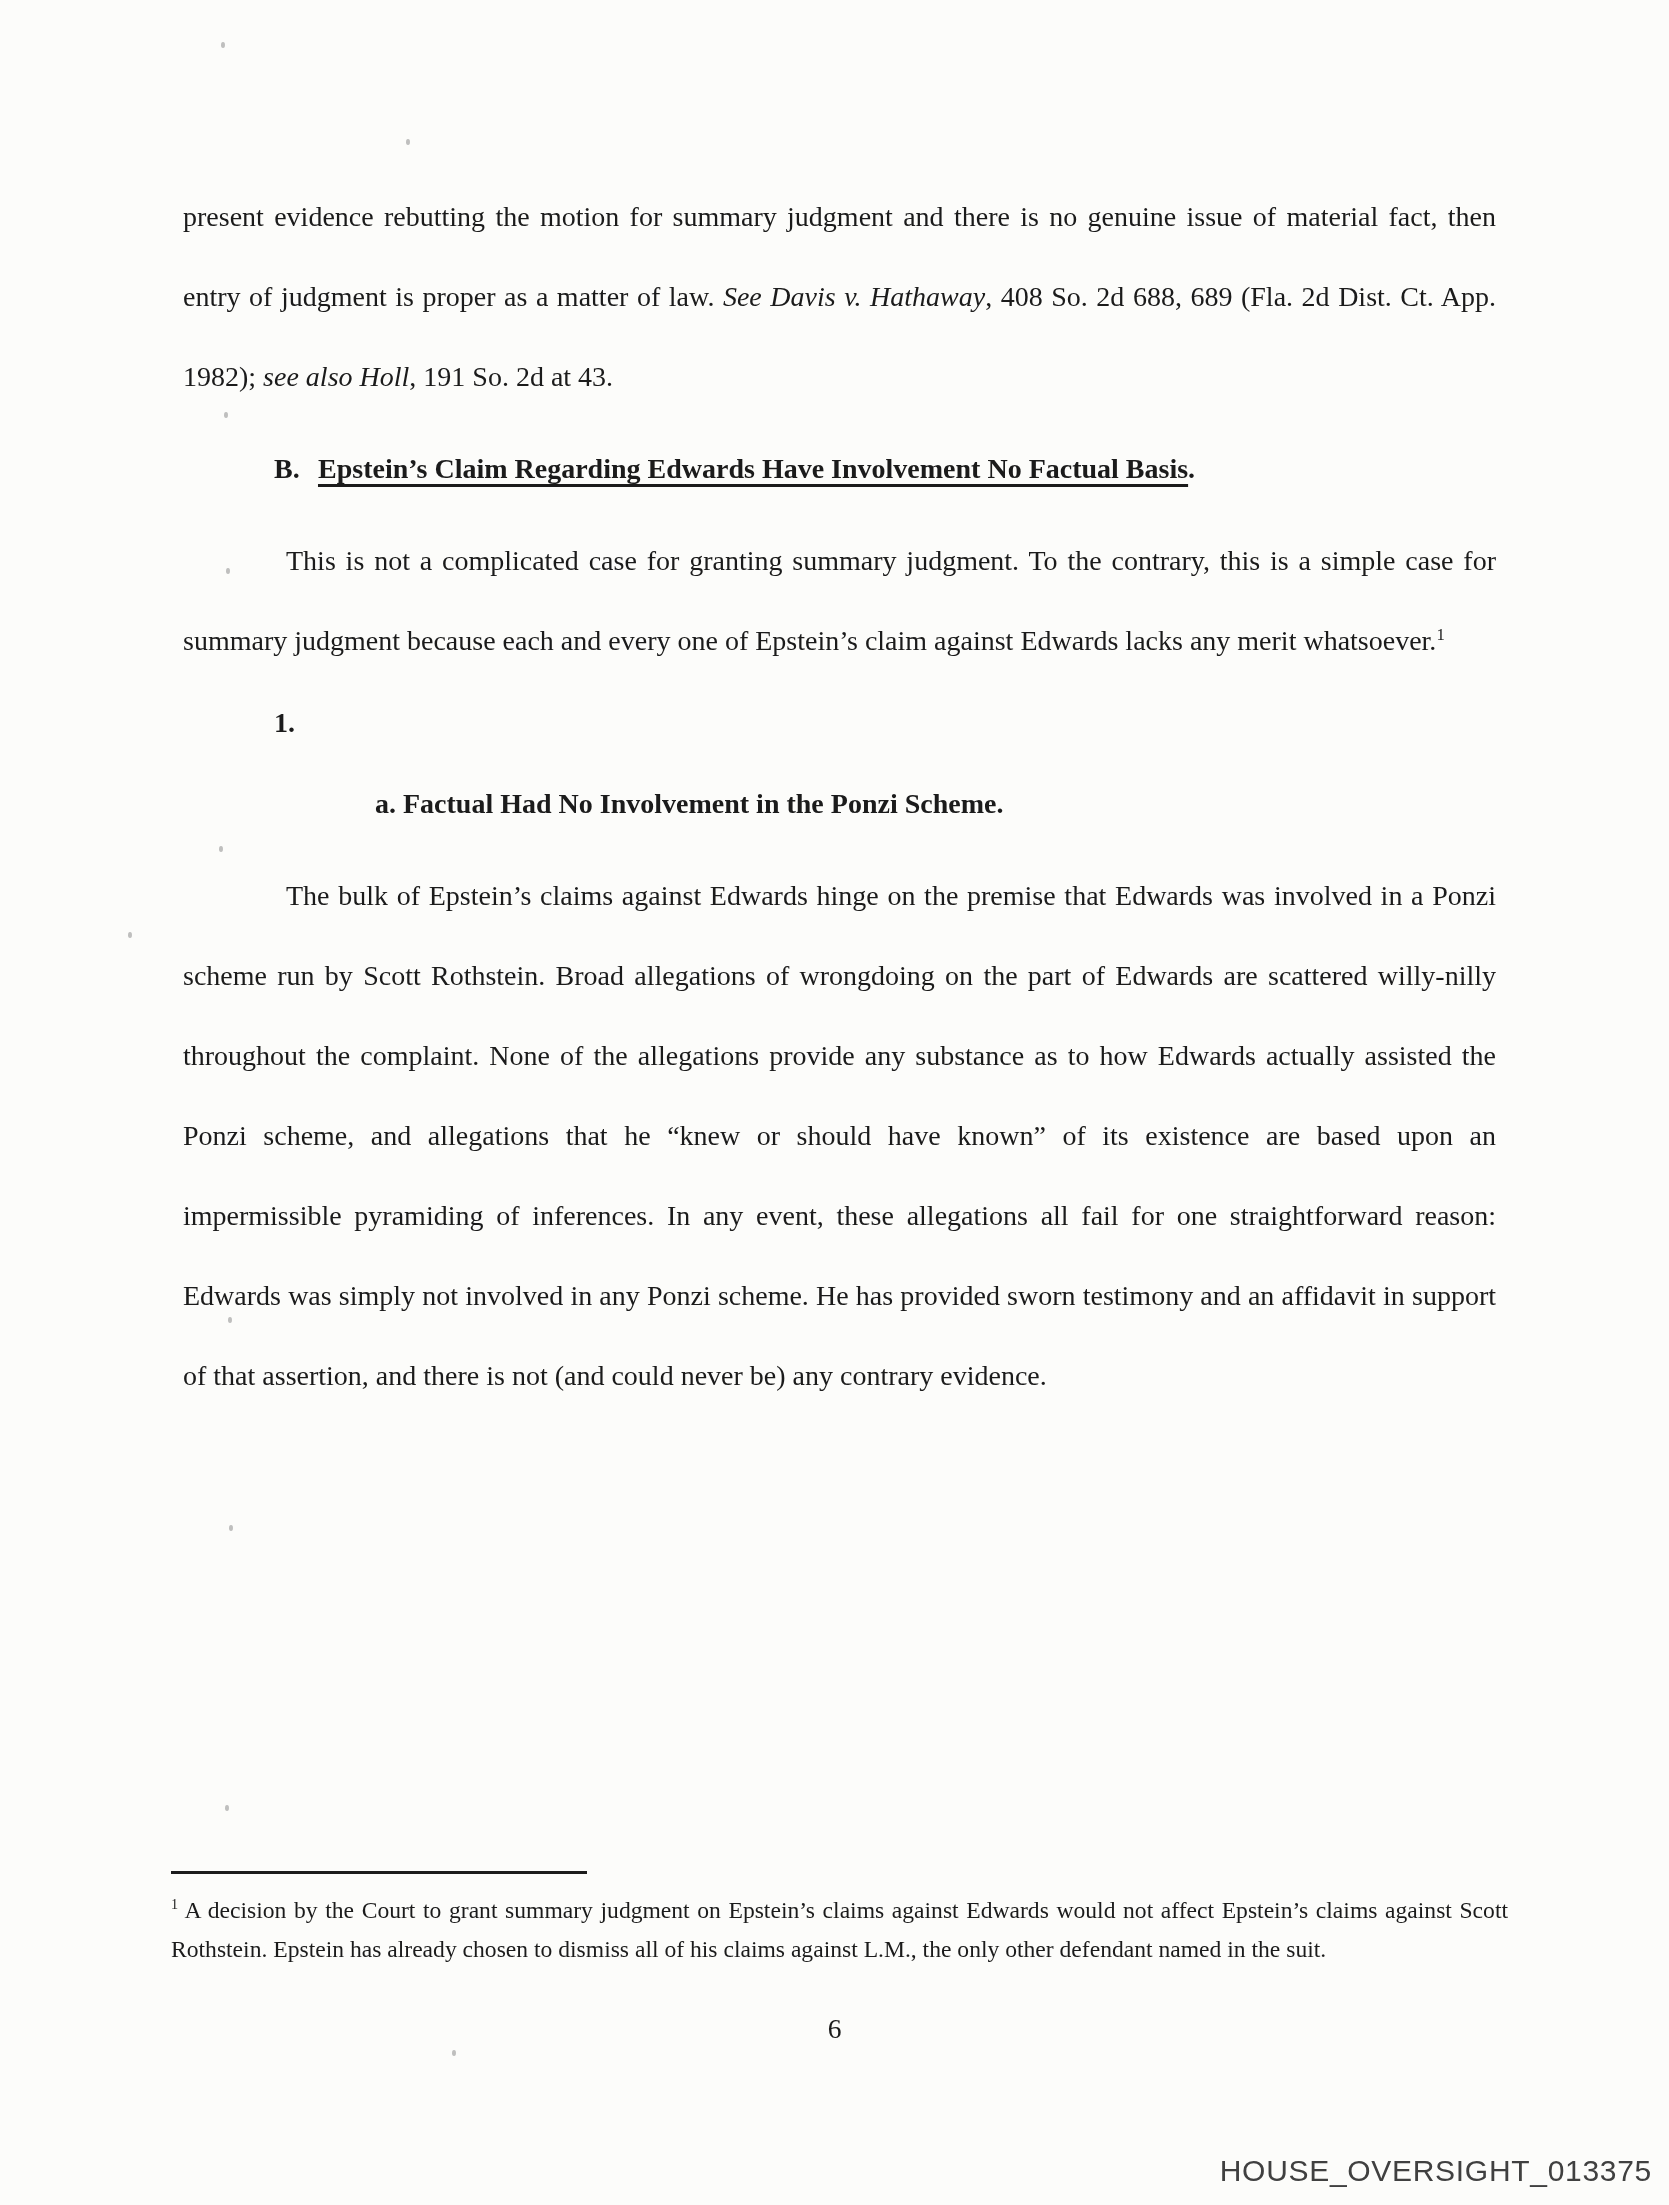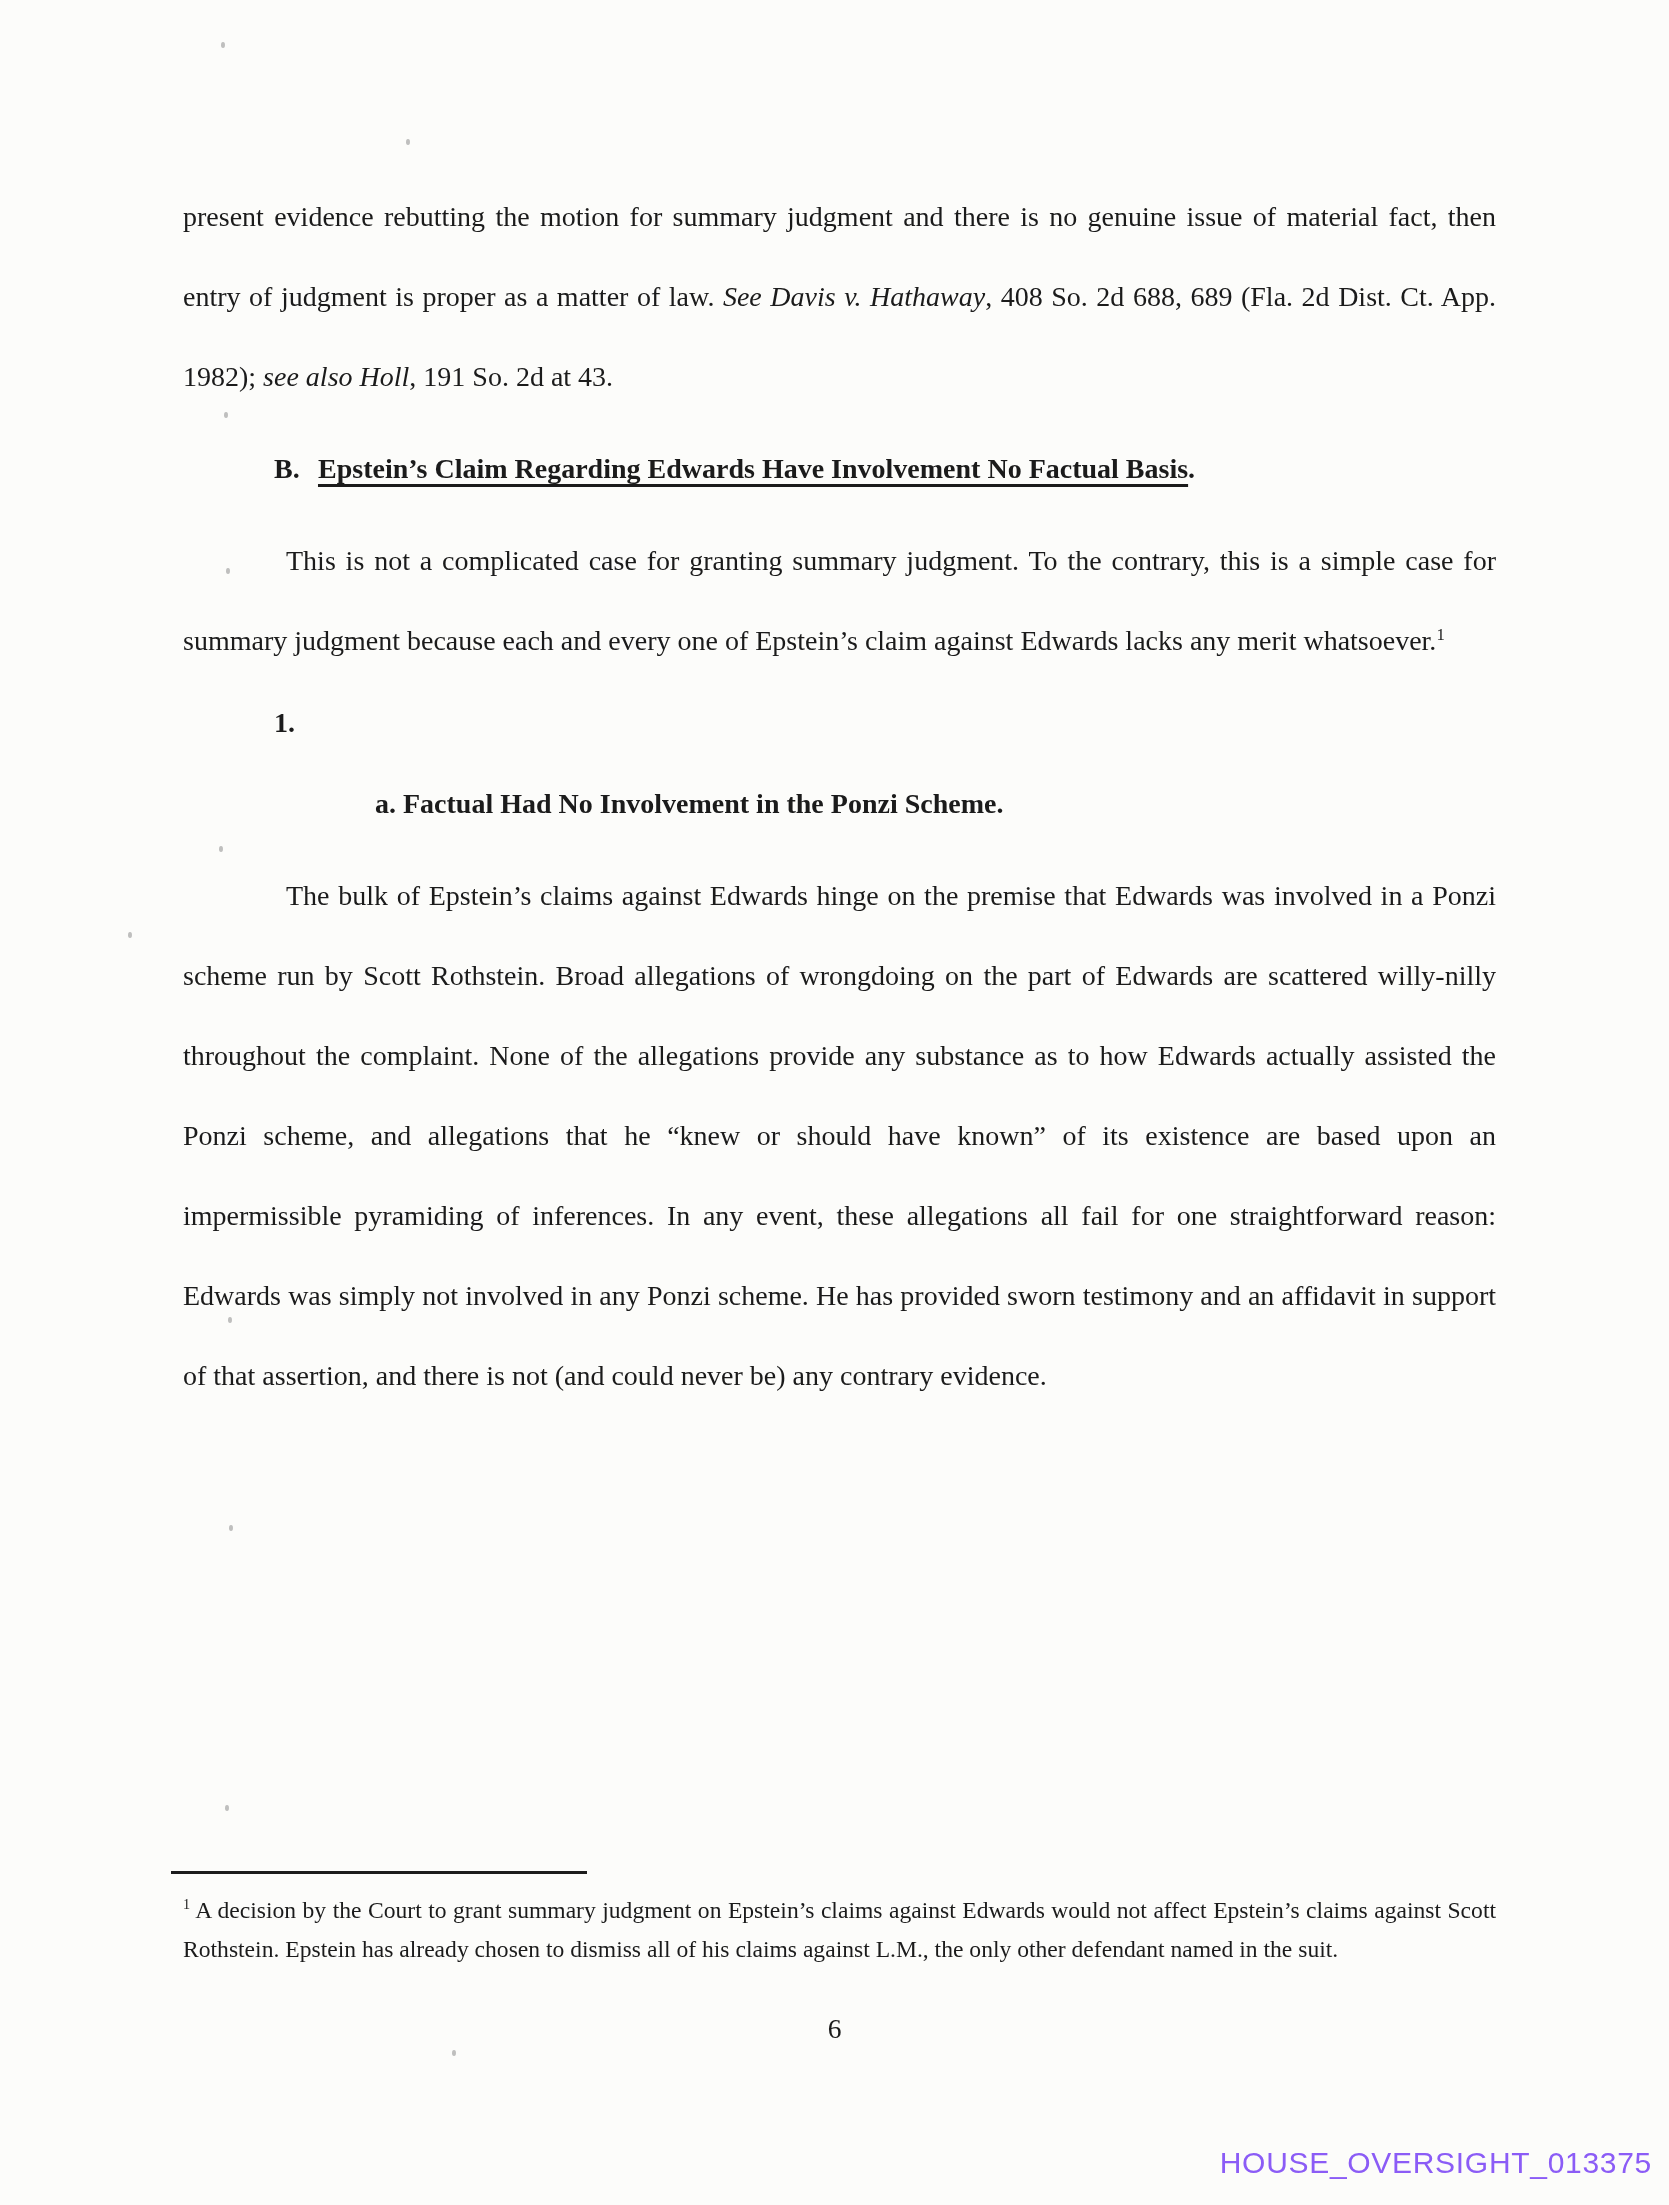--- a/index.html
+++ b/index.html
@@ -78,42 +78,42 @@
     left: 171px;
     top: 1871px;
     width: 1337px;
   }
   .fn-rule {
     width: 416px;
     border-top: 3.3px solid #1c1c1c;
     margin-bottom: 17px;
   }
   .fn-text {
-    margin: 12px;
+    margin: 0;
     font-size: 23.6px;
     line-height: 39px;
     text-align: justify;
   }
   .page-num {
     position: absolute;
     top: 2013px;
     left: 0;
     width: 1669px;
     text-align: center;
     font-size: 27.5px;
     color: #1b1b1b;
   }
   .bates {
     position: absolute;
     right: 17px;
-    bottom: 25px;
+    bottom: 17px;
     font-family: "Liberation Sans", sans-serif;
     font-size: 30px;
     letter-spacing: 0.7px;
-    color: #8b5cf6;
+    color: #404040;
   }
   .artifact {
     position: absolute;
     width: 3.9px;
     height: 5.9px;
     border-radius: 50%;
     background: #8d8d8d;
     opacity: 0.55;
   }
 </style>

